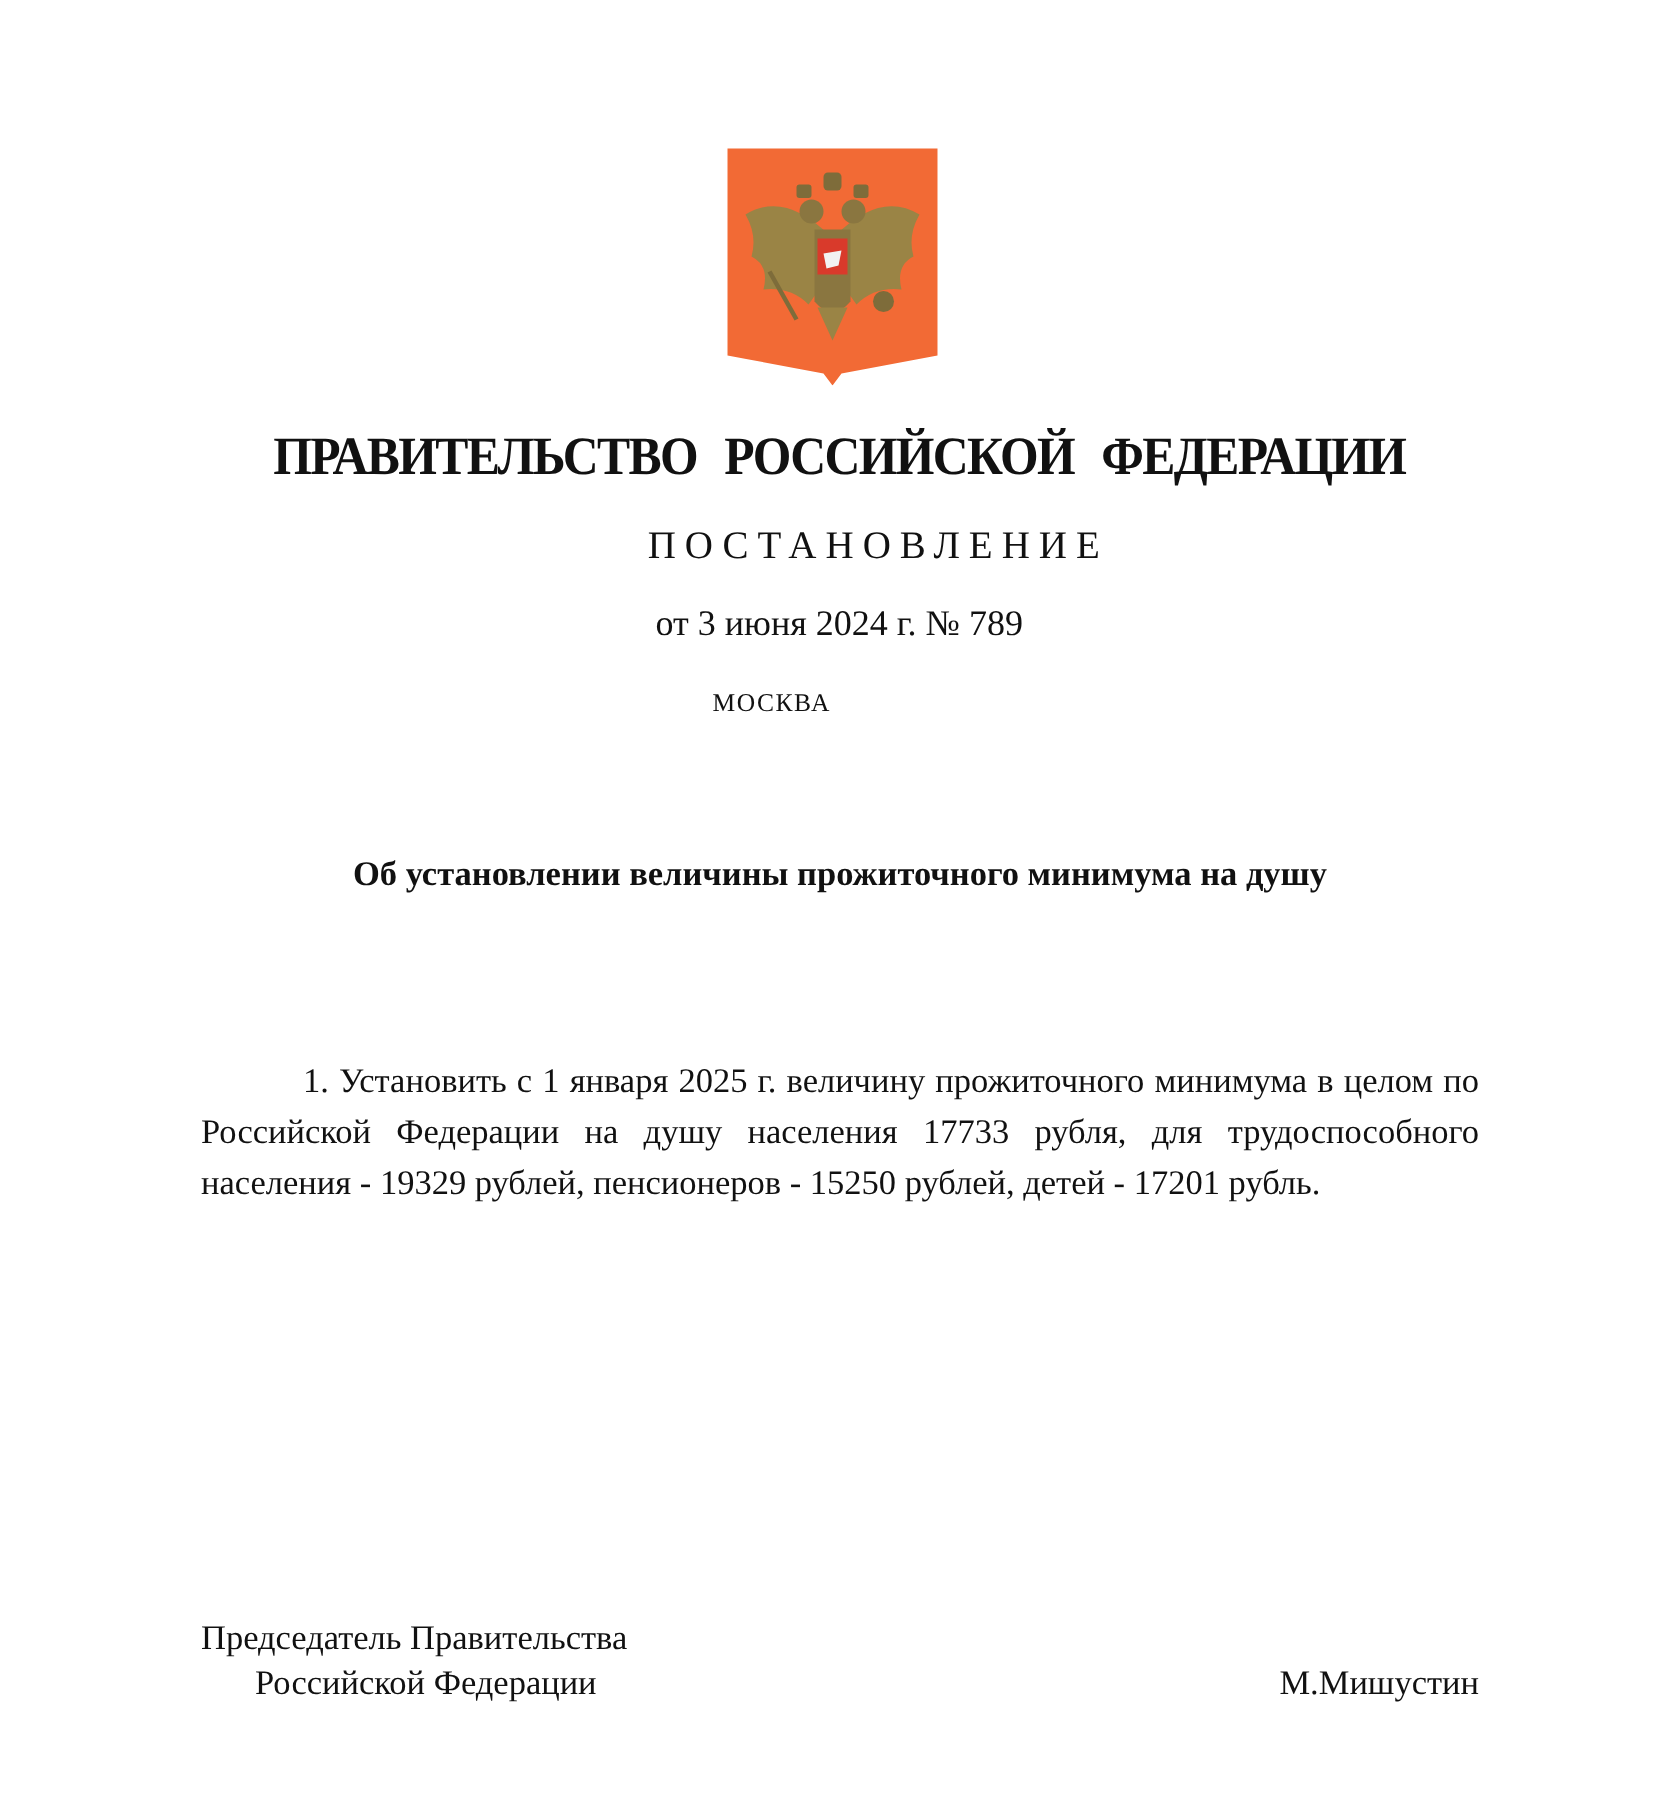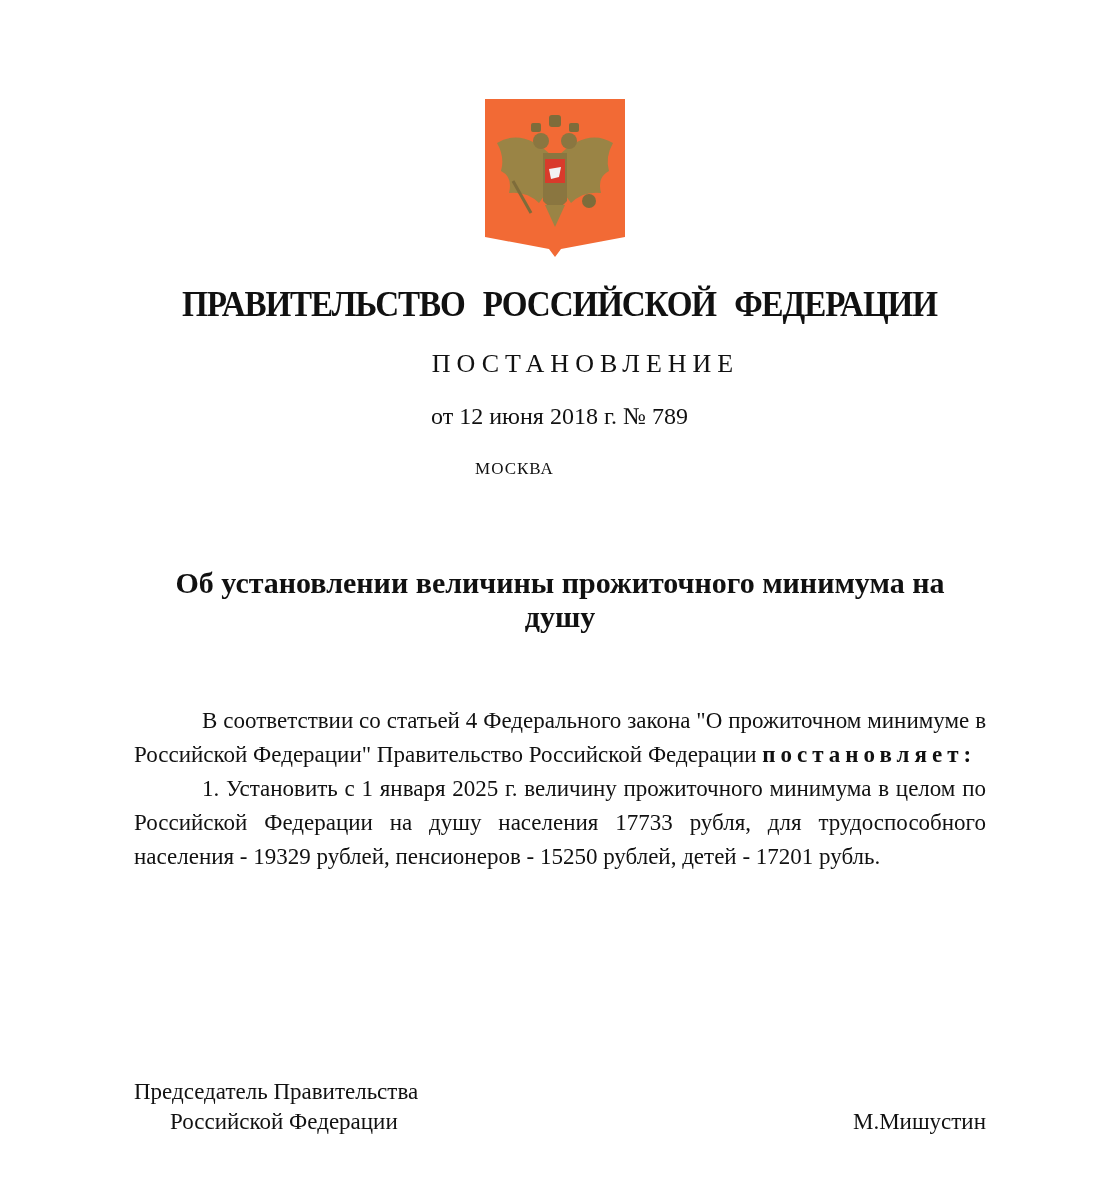--- a/index.html
+++ b/index.html
@@ -9,21 +9,21 @@
   .title { position: absolute; left: 0; top: 283px; width: 1119px; text-align: center;
            font-size: 36px; font-weight: bold; letter-spacing: -1.2px; transform: scaleX(0.92);
            transform-origin: center; word-spacing: 12px; }
   .doctype { position: absolute; left: 0; top: 349px; width: 1119px; text-align: center;
              font-size: 26px; letter-spacing: 6px; padding-left: 26px; }
   .dateline { position: absolute; left: 0; top: 403px; width: 1119px; text-align: center;
               font-size: 24px; }
   .city { position: absolute; left: 0; top: 459px; width: 1029px; text-align: center;
           font-size: 17px; letter-spacing: 1px; }
   .subject { position: absolute; left: 170px; top: 566px; width: 780px; text-align: center;
-             font-size: 30px; font-weight: bold; line-height: 34px; }
+             font-size: 23px; font-weight: bold; line-height: 34px; }
   .body { position: absolute; left: 134px; top: 704px; width: 852px;
           font-size: 23px; line-height: 34px; text-align: justify; }
   .body p { margin: 0; text-indent: 68px; text-align-last: left; }
   .spaced { font-weight: bold; letter-spacing: 5px; }
   .sig { position: absolute; top: 1077px; left: 134px; width: 852px; font-size: 23px; line-height: 30px; }
   .sig-left1 { position: absolute; left: 0; top: 0; }
   .sig-left2 { position: absolute; left: 36px; top: 30px; }
   .sig-right { position: absolute; right: 0; top: 30px; }
 </style>
 </head>
@@ -50,29 +50,28 @@
 
     <path d="M62 108 L72 130 L82 108 Z" fill="#9A8445"></path>
 
     <line x1="30" y1="84" x2="48" y2="116" stroke="#7E6C3A" stroke-width="3"></line>
     <circle cx="106" cy="104" r="7" fill="#7E6C3A"></circle>
   </svg>
 </div>
 
 <div class="title">ПРАВИТЕЛЬСТВО  РОССИЙСКОЙ  ФЕДЕРАЦИИ</div>
 <div class="doctype">ПОСТАНОВЛЕНИЕ</div>
-<div class="dateline">от 12 июня 2018 г. № 789</div>
+<div class="dateline">от 3 июня 2024 г. № 789</div>
 <div class="city">МОСКВА</div>
 
 <div class="subject">
   <div>Об установлении величины прожиточного минимума на душу</div>
 </div>
 
 <div class="body">
-  <p><span>В соответствии со статьей 4 Федерального закона "О прожиточном минимуме в Российской Федерации" Правительство Российской Федерации </span><span class="spaced">постановляет:</span></p>
   <p>1. Установить с 1 января 2025 г. величину прожиточного минимума в целом по Российской Федерации на душу населения 17733 рубля, для трудоспособного населения - 19329 рублей, пенсионеров - 15250 рублей, детей - 17201 рубль.</p>
 </div>
 
 <div class="sig">
   <div class="sig-left1">Председатель Правительства</div>
   <div class="sig-left2">Российской Федерации</div>
   <div class="sig-right">М.Мишустин</div>
 </div>
 
 </body></html>

